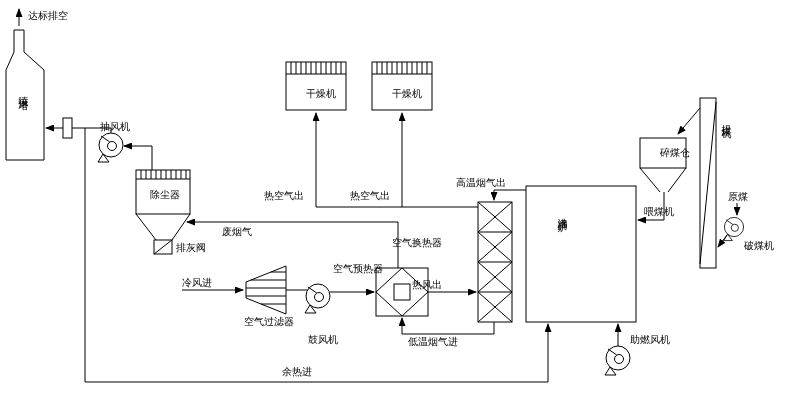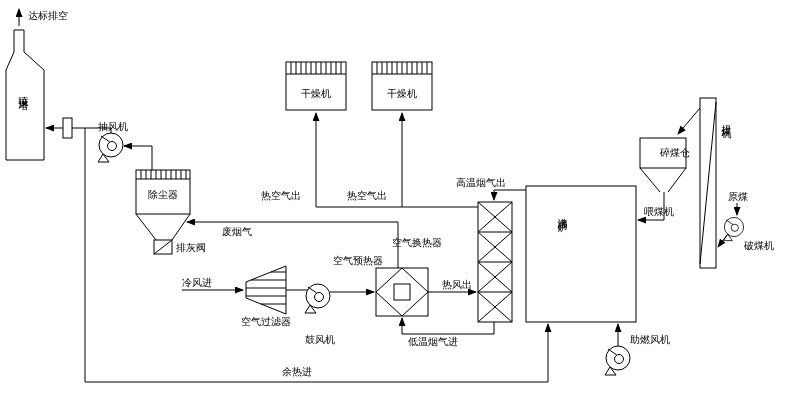--- a/index.html
+++ b/index.html
@@ -1,21 +1,21 @@
 <!DOCTYPE html>
 <html><head>
 <meta charset="utf-8">
 <title>diagram</title>
 <style>
   * { margin:0; padding:0; box-sizing:border-box; }
   body { background:#ddd; font-family:"DejaVu Sans","Liberation Sans",sans-serif; }
   #stage { position:relative; width:789px; height:402px; background:#fff; overflow:hidden; }
   #stage svg { position:absolute; left:0; top:0; }
   .label { position:absolute; font-size:10px; line-height:12px; color:#000; white-space:nowrap; }
-  .label.center { text-align:center; }
+  .label.center { text-align:right; }
   .vlabel { position:absolute; font-size:10px; color:#000; writing-mode:vertical-rl;
             text-orientation:upright; letter-spacing:2px; line-height:12px; }
 </style>
 </head>
 <body>
 
 <div id="stage">
 
   <svg width="789" height="402" viewBox="0 0 789 402">
     <defs>
@@ -122,22 +122,22 @@
   <div class="label center" style="left:146px; top:189px; width:34px;">除尘器</div>
   <div class="label" style="left:176px; top:242px;">排灰阀</div>
   <div class="label" style="left:222px; top:226px;">废烟气</div>
   <div class="label center" style="left:296px; top:88px; width:40px;">干燥机</div>
   <div class="label center" style="left:382px; top:88px; width:40px;">干燥机</div>
   <div class="label center" style="left:258px; top:190px; width:46px;">热空气出</div>
   <div class="label center" style="left:344px; top:190px; width:46px;">热空气出</div>
   <div class="label" style="left:182px; top:277px;">冷风进</div>
   <div class="label center" style="left:238px; top:316px; width:56px;">空气过滤器</div>
   <div class="label center" style="left:302px; top:314px; width:36px;margin-top:20px;">鼓风机</div>
-  <div class="label" style="left:333px; top:255px;text-align:right;">空气预热器</div>
-  <div class="label" style="left:442px; top:279px;">热风出</div>
+  <div class="label" style="left:333px; top:263px;text-align:right;">空气预热器</div>
+  <div class="label" style="left:412px; top:279px;">热风出</div>
   <div class="label" style="left:392px; top:237px;">空气换热器</div>
   <div class="label" style="left:456px; top:177px;">高温烟气出</div>
   <div class="label" style="left:408px; top:336px;">低温烟气进</div>
   <div class="vlabel" style="left:556px; top:210px;">沸腾炉</div>
   <div class="label" style="left:630px; top:334px;">助燃风机</div>
   <div class="label center" style="left:642px; top:147px; width:42px;padding-left:18px;">碎煤仓</div>
   <div class="label" style="left:644px; top:206px;">喂煤机</div>
   <div class="vlabel" style="left:720px; top:116px;">提煤机</div>
   <div class="label" style="left:728px; top:191px;">原煤</div>
   <div class="label" style="left:744px; top:240px;">破煤机</div>

